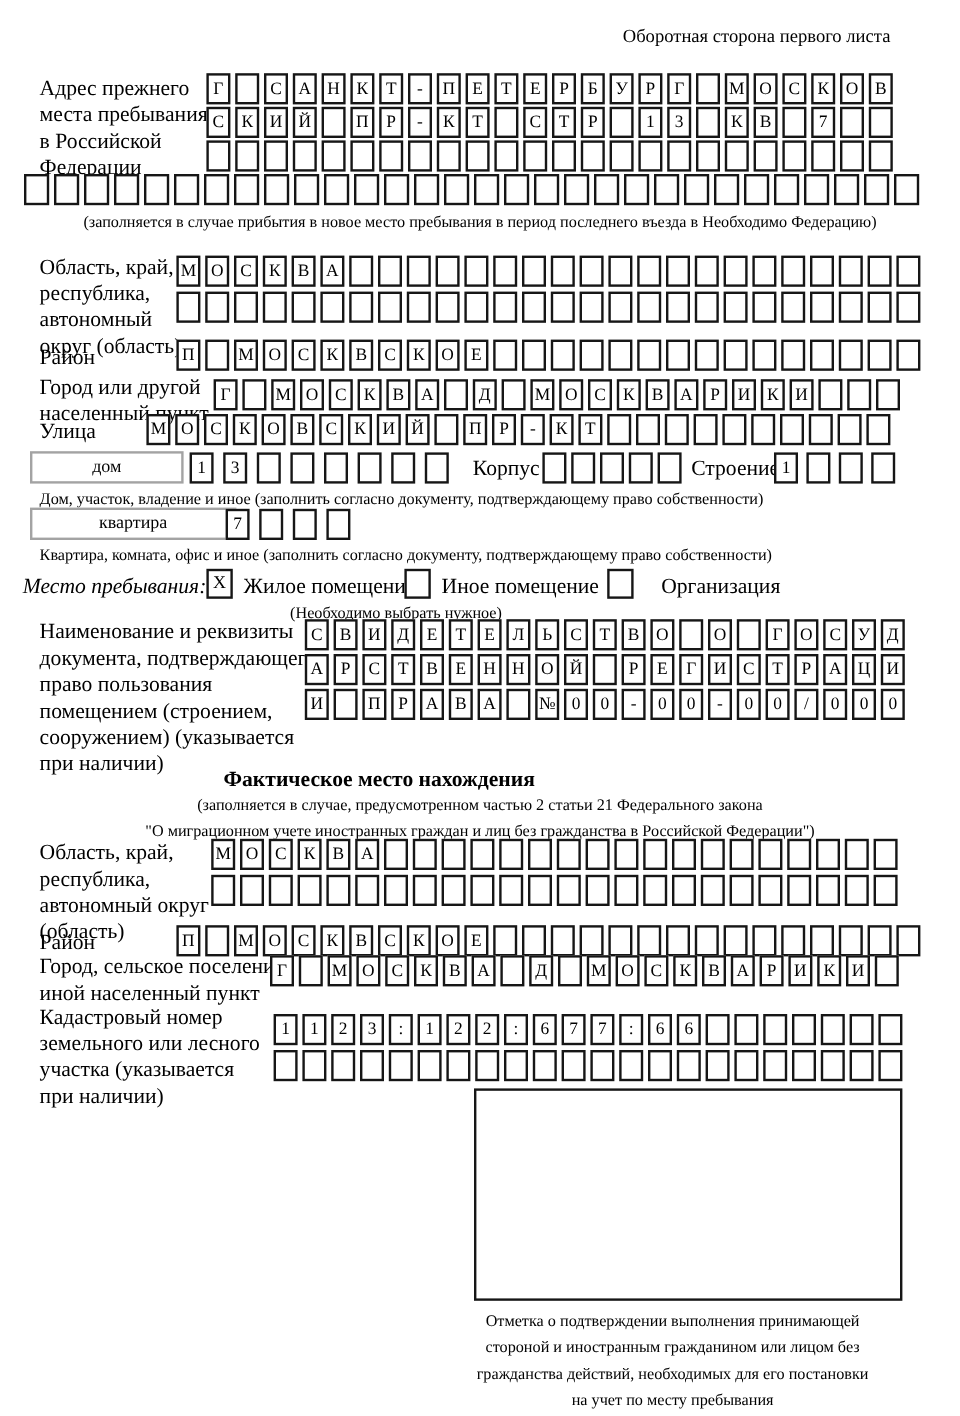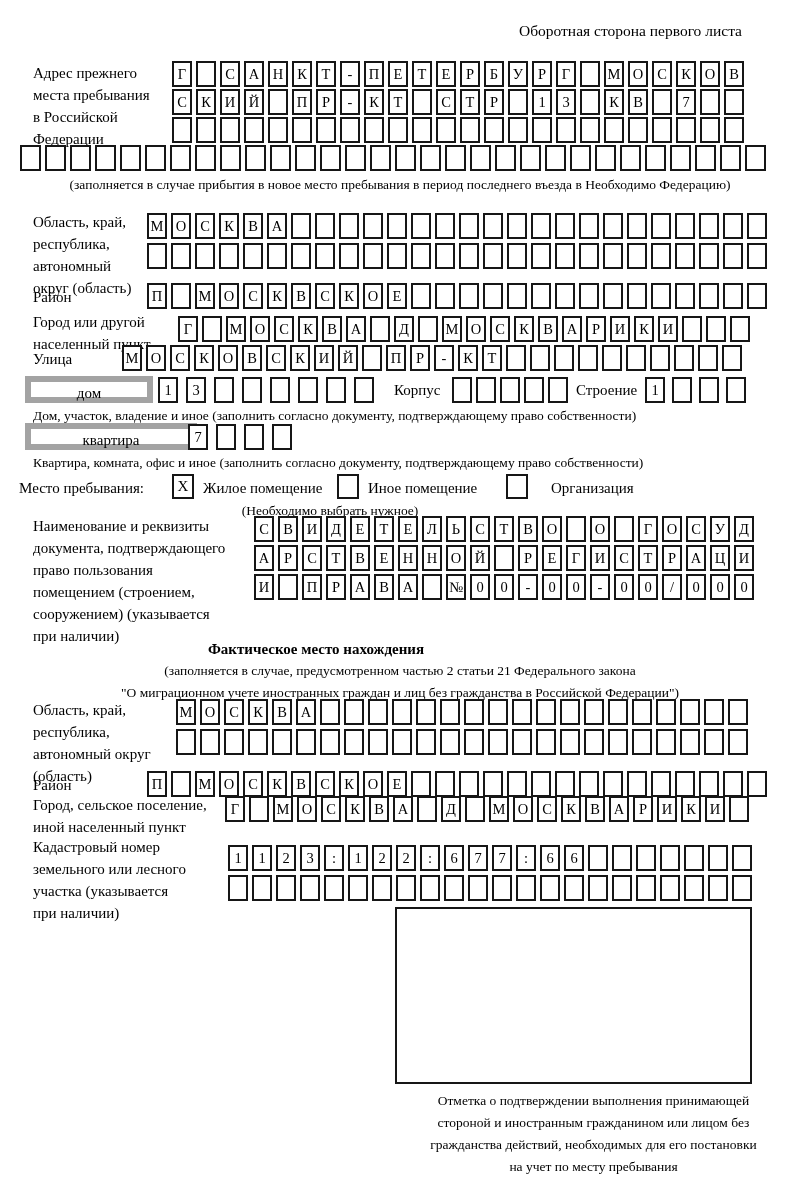--- a/index.html
+++ b/index.html
@@ -1,35 +1,35 @@
 <!DOCTYPE html>
 <html><head>
 <meta charset="utf-8">
 <style>
   html,body{margin:0;padding:0;background:#fff;}
   .page{
     position:relative;width:800px;height:1180px;background:#ffffff;
     font-family:"Liberation Serif", serif;color:#000;overflow:hidden;
   }
-  .lbl{position:absolute;font-size:15px;line-height:22px;white-space:pre-line;color:#000;}
+  .lbl{position:absolute;font-size:18px;line-height:22px;white-space:pre-line;color:#000;}
   .note{position:absolute;font-size:13.5px;line-height:22px;white-space:pre-line;color:#000;}
   .center{text-align:center;}
   .bold{font-weight:bold;}
   .title{position:absolute;font-size:15.5px;}
   .cellrow{position:absolute;white-space:nowrap;height:27px;}
   .cell{
     display:inline-block;box-sizing:content-box;
     width:16px;height:22px;border:2px solid #161616;margin-right:4px;
     text-align:center;font-size:14.5px;line-height:23px;vertical-align:top;background:#fff;
   }
   .wide .cell{width:17px;margin-right:4px;}
   .gappy .cell{margin-right:8px;}
   .stro .cell{margin-right:7px;}
   .fieldbox{
-    position:absolute;box-sizing:border-box;border:6px solid #a3a3a3;background:#fff;
+    position:absolute;box-sizing:border-box;border:2px solid #a3a3a3;background:#fff;
     text-align:center;font-size:15px;line-height:23px;
   }
   .checkbox{
     position:absolute;box-sizing:content-box;width:18px;height:21px;border:2px solid #161616;
     text-align:center;font-size:15px;line-height:21px;background:#fff;
   }
   .markbox{
     position:absolute;left:395px;top:907px;width:357px;height:177px;
     border:2px solid #161616;box-sizing:border-box;background:#fff;
   }
@@ -74,21 +74,21 @@
   <div class="lbl" style="left:394px;top:379px;">Корпус</div>
   <div class="cellrow" style="left:452px;top:377px;"><span class="cell"></span><span class="cell"></span><span class="cell"></span><span class="cell"></span><span class="cell"></span></div>
   <div class="lbl" style="left:576px;top:379px;">Строение</div>
   <div class="cellrow stro" style="left:645px;top:377px;"><span class="cell">1</span><span class="cell"></span><span class="cell"></span><span class="cell"></span></div>
   <div class="note" style="left:33px;top:405px;">Дом, участок, владение и иное (заполнить согласно документу, подтверждающему право собственности)</div>
 
   <div class="fieldbox" style="left:25px;top:423px;width:172px;height:27px;">квартира</div>
   <div class="cellrow gappy" style="left:188px;top:424px;"><span class="cell">7</span><span class="cell"></span><span class="cell"></span><span class="cell"></span></div>
   <div class="note" style="left:33px;top:452px;">Квартира, комната, офис и иное (заполнить согласно документу, подтверждающему право собственности)</div>
 
-  <div class="lbl" style="left:19px;top:477px;">Место пребывания:</div>
+  <div class="lbl" style="left:19px;top:477px;font-style:italic;">Место пребывания:</div>
   <div class="checkbox" style="left:172px;top:474px;">X</div>
   <div class="lbl" style="left:203px;top:477px;">Жилое помещение</div>
   <div class="checkbox" style="left:337px;top:474px;"></div>
   <div class="lbl" style="left:368px;top:477px;">Иное помещение</div>
   <div class="checkbox" style="left:506px;top:474px;"></div>
   <div class="lbl" style="left:551px;top:477px;">Организация</div>
   <div class="note center" style="left:130px;top:500px;width:400px;">(Необходимо выбрать нужное)</div>
 
   <div class="lbl" style="left:33px;top:515px;">Наименование и реквизиты
 документа, подтверждающего
@@ -119,18 +119,18 @@
   <div class="cellrow" style="left:225px;top:796px;"><span class="cell">Г</span><span class="cell"></span><span class="cell">М</span><span class="cell">О</span><span class="cell">С</span><span class="cell">К</span><span class="cell">В</span><span class="cell">А</span><span class="cell"></span><span class="cell">Д</span><span class="cell"></span><span class="cell">М</span><span class="cell">О</span><span class="cell">С</span><span class="cell">К</span><span class="cell">В</span><span class="cell">А</span><span class="cell">Р</span><span class="cell">И</span><span class="cell">К</span><span class="cell">И</span><span class="cell"></span></div>
 
   <div class="lbl" style="left:33px;top:836px;">Кадастровый номер
 земельного или лесного
 участка (указывается
 при наличии)</div>
   <div class="cellrow" style="left:228px;top:845px;"><span class="cell">1</span><span class="cell">1</span><span class="cell">2</span><span class="cell">3</span><span class="cell">:</span><span class="cell">1</span><span class="cell">2</span><span class="cell">2</span><span class="cell">:</span><span class="cell">6</span><span class="cell">7</span><span class="cell">7</span><span class="cell">:</span><span class="cell">6</span><span class="cell">6</span><span class="cell"></span><span class="cell"></span><span class="cell"></span><span class="cell"></span><span class="cell"></span><span class="cell"></span><span class="cell"></span></div>
   <div class="cellrow" style="left:228px;top:875px;"><span class="cell"></span><span class="cell"></span><span class="cell"></span><span class="cell"></span><span class="cell"></span><span class="cell"></span><span class="cell"></span><span class="cell"></span><span class="cell"></span><span class="cell"></span><span class="cell"></span><span class="cell"></span><span class="cell"></span><span class="cell"></span><span class="cell"></span><span class="cell"></span><span class="cell"></span><span class="cell"></span><span class="cell"></span><span class="cell"></span><span class="cell"></span><span class="cell"></span></div>
 
   <div class="markbox"></div>
-  <div class="note center" style="left:396px;top:1090px;width:395px;">Отметка о подтверждении выполнения принимающей
+  <div class="note center" style="left:363px;top:1090px;width:395px;">Отметка о подтверждении выполнения принимающей
 стороной и иностранным гражданином или лицом без
 гражданства действий, необходимых для его постановки
 на учет по месту пребывания</div>
 
 </div>
 
 </body></html>

